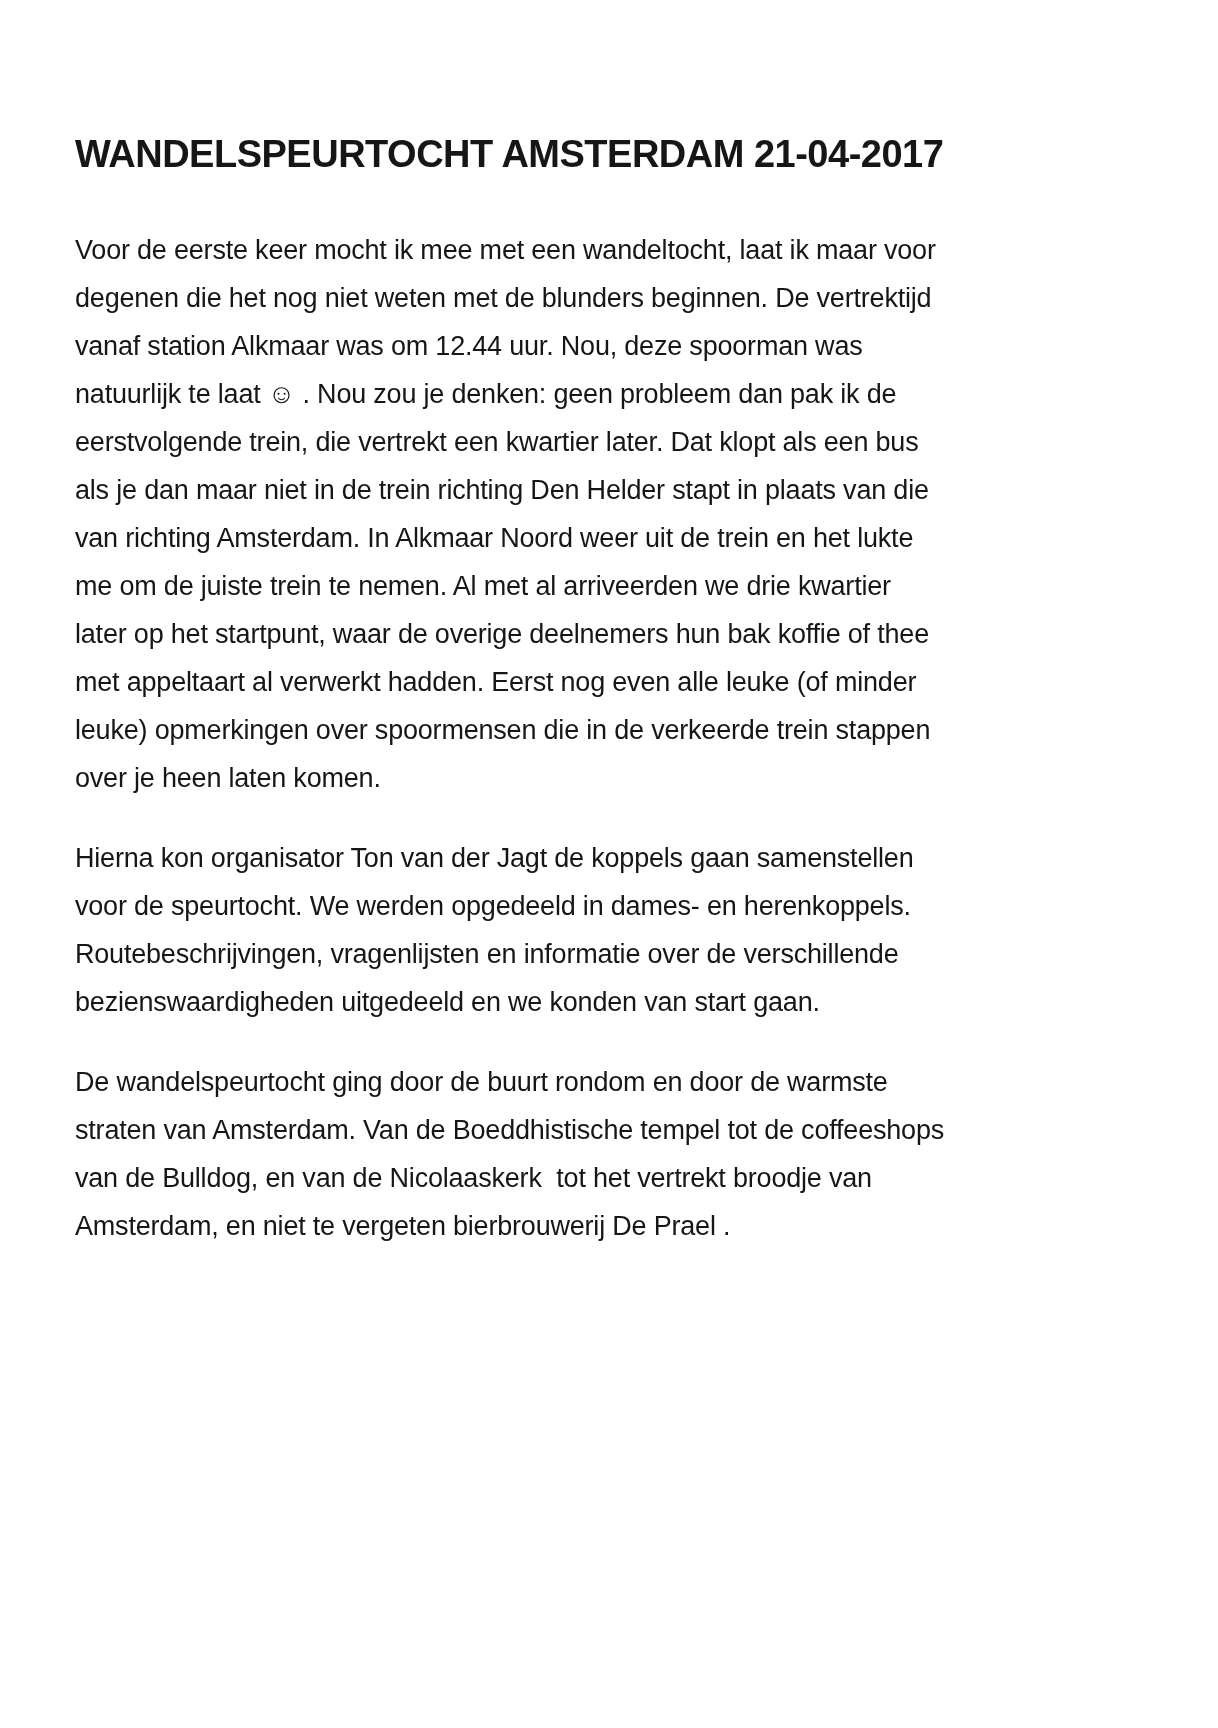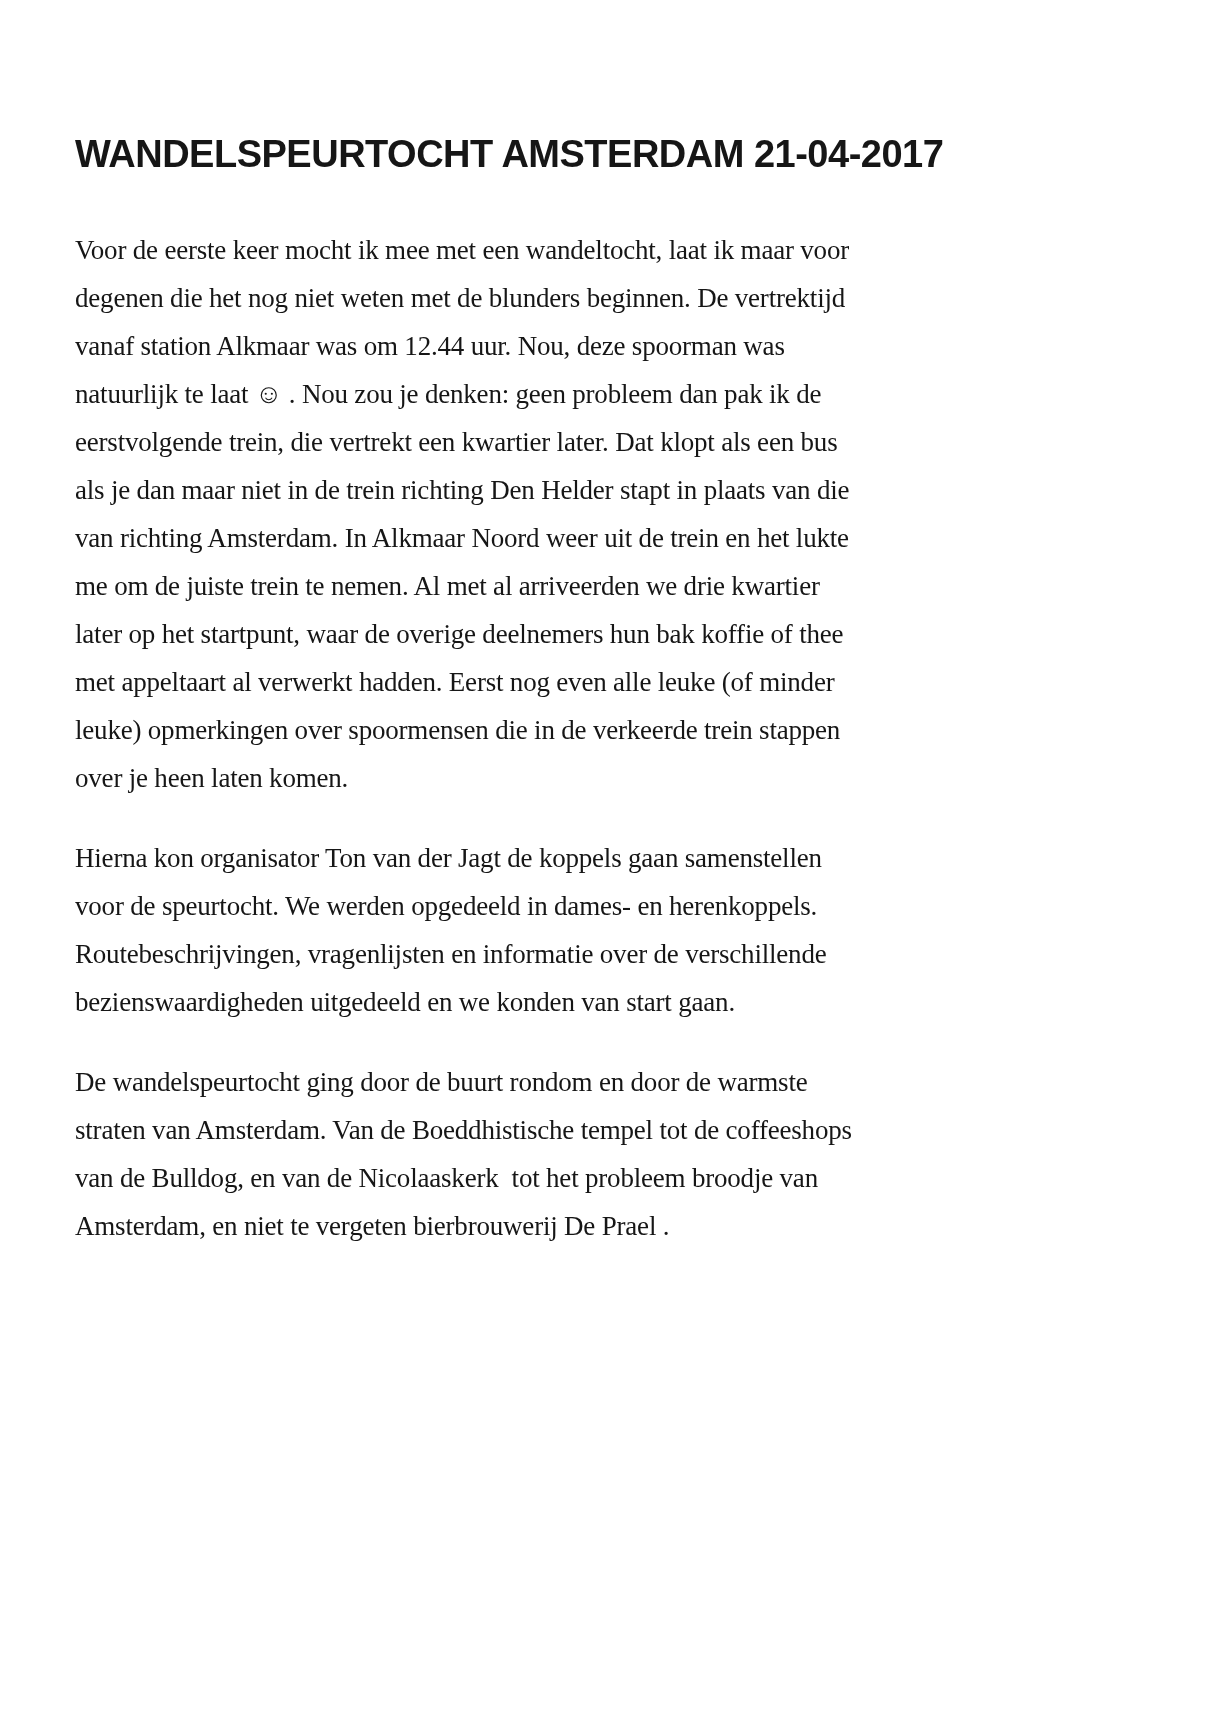--- a/index.html
+++ b/index.html
@@ -28,21 +28,20 @@
     letter-spacing: -0.5px;
     margin: 0 0 48px 0;
     white-space: pre-wrap;
   }
   .doc-paragraph {
     font-size: 27px;
     line-height: 48px;
     margin: 0 0 32px 0;
     white-space: pre-wrap;
     letter-spacing: -0.2px;
-    font-family: Liberation Serif, serif;
   }
 </style>
 </head>
 <body>
 
 <div class="page">
   <h1 class="doc-title">WANDELSPEURTOCHT AMSTERDAM 21-04-2017</h1>
 
   <p class="doc-paragraph">Voor de eerste keer mocht ik mee met een wandeltocht, laat ik maar voor
 degenen die het nog niet weten met de blunders beginnen. De vertrektijd
@@ -57,17 +56,17 @@
 leuke) opmerkingen over spoormensen die in de verkeerde trein stappen
 over je heen laten komen.</p>
 
   <p class="doc-paragraph">Hierna kon organisator Ton van der Jagt de koppels gaan samenstellen
 voor de speurtocht. We werden opgedeeld in dames- en herenkoppels.
 Routebeschrijvingen, vragenlijsten en informatie over de verschillende
 bezienswaardigheden uitgedeeld en we konden van start gaan.</p>
 
   <p class="doc-paragraph">De wandelspeurtocht ging door de buurt rondom en door de warmste
 straten van Amsterdam. Van de Boeddhistische tempel tot de coffeeshops
-van de Bulldog, en van de Nicolaaskerk  tot het probleem broodje van
+van de Bulldog, en van de Nicolaaskerk  tot het vertrekt broodje van
 Amsterdam, en niet te vergeten bierbrouwerij De Prael .</p>
 
 
 </div>
 
 </body></html>

